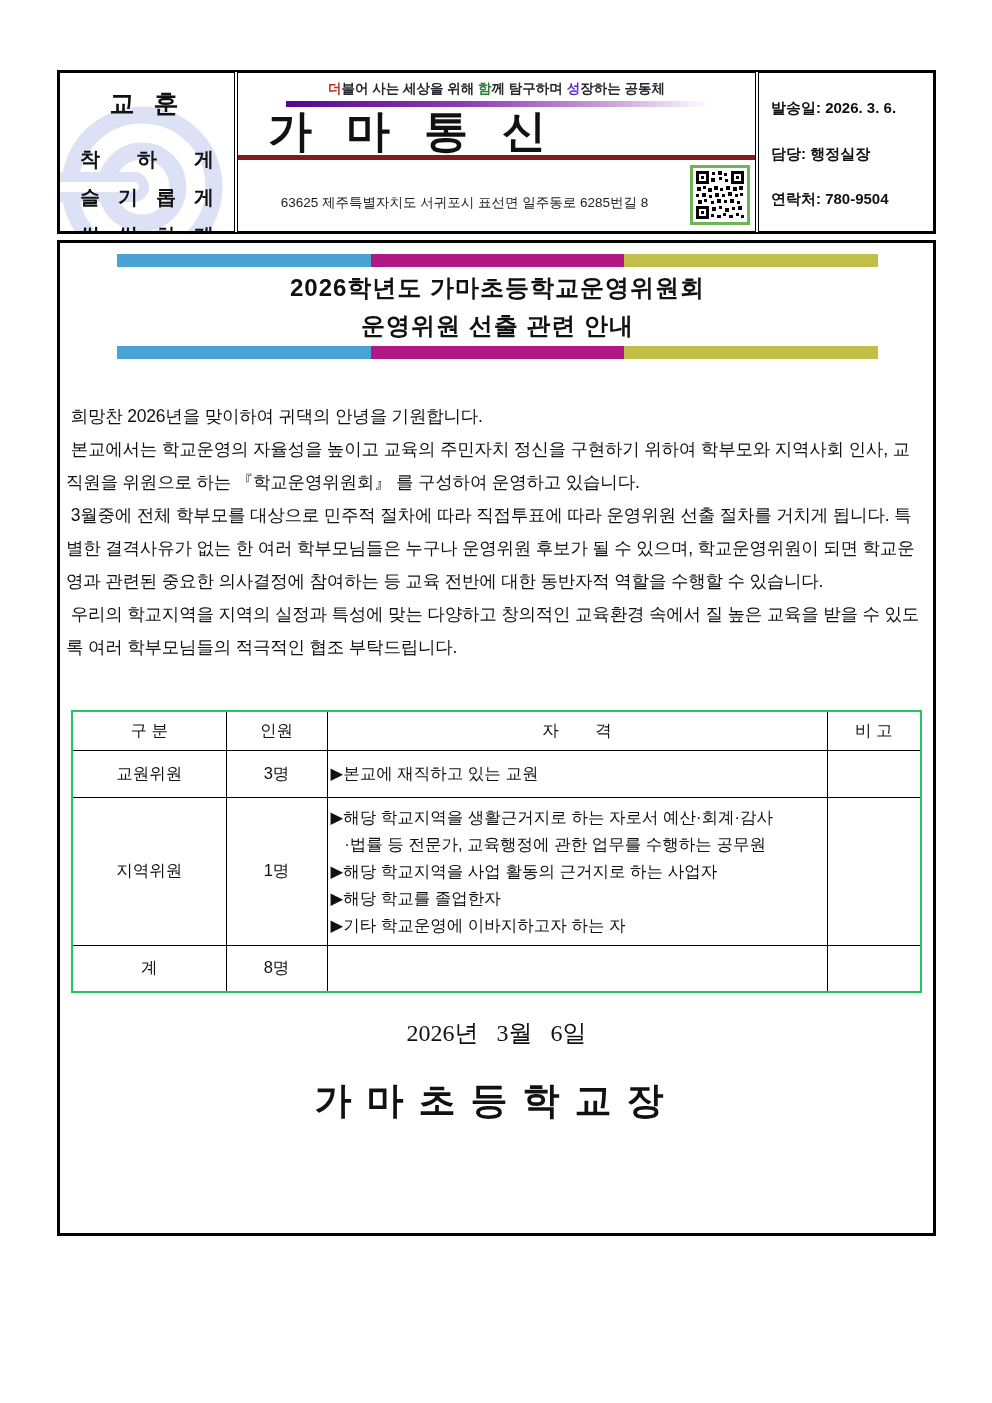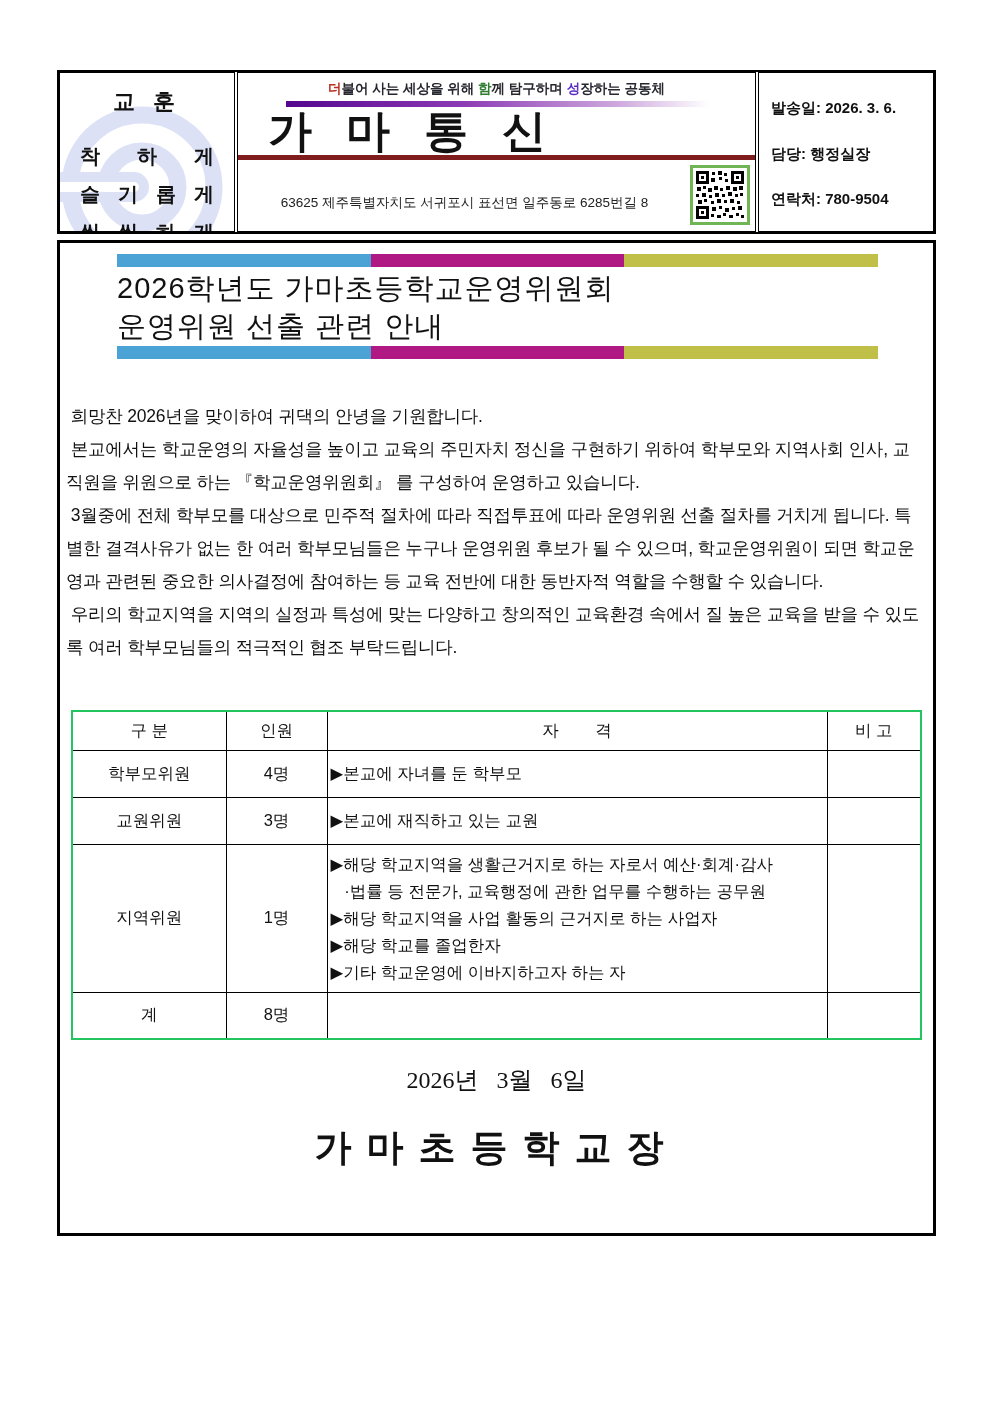--- a/index.html
+++ b/index.html
@@ -15,21 +15,21 @@
     position:absolute; left:57px; top:70px; width:879px; height:164px;
     border:2px solid #000; background:#fff;
     display:flex; gap:2px;
   }
   .masthead .cell { border:1px solid #000; background:#fff; }
 
   .motto-box { width:176px; position:relative; overflow:hidden; }
   .motto-watermark { position:absolute; left:-14px; top:22px; }
   .motto-content { position:relative; height:100%; padding:14px 20px 16px 20px;
     display:flex; flex-direction:column; }
-  .motto-title { text-align:center; font-size:22px; font-weight:bold; letter-spacing:6px; white-space:pre; }
+  .motto-title { text-align:center; font-size:25px; font-weight:bold; letter-spacing:6px; white-space:pre; }
   .motto-lines { margin-top:26px; display:flex; flex-direction:column; gap:11px; }
   .motto-line { display:flex; justify-content:space-between; font-size:20px; font-weight:bold; }
 
   .center-cell { flex:1; display:flex; flex-direction:column; }
   .center-top { height:91px; border-bottom:5px solid #7f1d1d; padding-top:7px; }
   .slogan { text-align:center; font-size:13.5px; font-weight:bold; letter-spacing:0px; color:#26262e; white-space:pre; }
   .slogan-bar { height:6px; margin:3px 28px 0 48px;
     background:linear-gradient(90deg,#56068e 0%,#8b3bb4 40%,#cda8dd 75%,#ffffff 96%); }
   .paper-title { font-family:"DejaVu Serif","Liberation Serif",serif;
     font-weight:bold; font-size:44px; line-height:48px; letter-spacing:34px; padding-left:30px; margin-top:0px; }
@@ -42,21 +42,21 @@
   .info-line { font-size:15px; font-weight:bold; white-space:pre; }
 
   
   .mainbox {
     position:absolute; left:57px; top:240px; width:879px; height:996px;
     border:3px solid #000; background:#fff;
   }
   .banner { margin:11px 55px 0 57px; }
   .tri-bar { height:13px; display:flex; }
   .tri-bar .seg { flex:1; }
-  .banner-title { text-align:left; font-size:29px; font-weight:normal; line-height:38px; padding:2px 0 1px 0; letter-spacing:1px; }
+  .banner-title { text-align:center; font-size:24px; font-weight:bold; line-height:38px; padding:2px 0 1px 0; letter-spacing:1px; }
 
   .body-text { margin:41px 8px 0 6px; }
   .body-text p { font-size:17.5px; line-height:33px; letter-spacing:-0.2px; white-space:pre-wrap; text-align:left; }
 
   table.committee { margin:46px auto 0 auto; width:849px; border-collapse:collapse; table-layout:fixed; }
   table.committee { border:2px solid #22c55e; }
   table.committee th, table.committee td { border:1px solid #000; font-weight:normal; font-size:16.5px; }
   col.c-cat { width:154px; } col.c-cnt { width:101px; } col.c-qual { width:500px; } col.c-note { width:94px; }
   tr.hdr th { height:39px; text-align:center; white-space:pre; }
   td.center { text-align:center; vertical-align:middle; }
@@ -218,28 +218,20 @@
         <col class="c-note">
       </colgroup>
     <tbody>
         <tr class="hdr">
       <th>구 분</th>
       <th>인원</th>
       <th>자        격</th>
       <th>비 고</th>
     </tr>
     <tr class="r-norm">
-      <td class="center">학부모위원</td>
-      <td class="center">4명</td>
-      <td class="qual">
-        <div class="qual-line">▶본교에 자녀를 둔 학부모</div>
-      </td>
-      <td class="center"></td>
-    </tr>
-    <tr class="r-norm">
       <td class="center">교원위원</td>
       <td class="center">3명</td>
       <td class="qual">
         <div class="qual-line">▶본교에 재직하고 있는 교원</div>
       </td>
       <td class="center"></td>
     </tr>
     <tr class="r-big">
       <td class="center">지역위원</td>
       <td class="center">1명</td>

